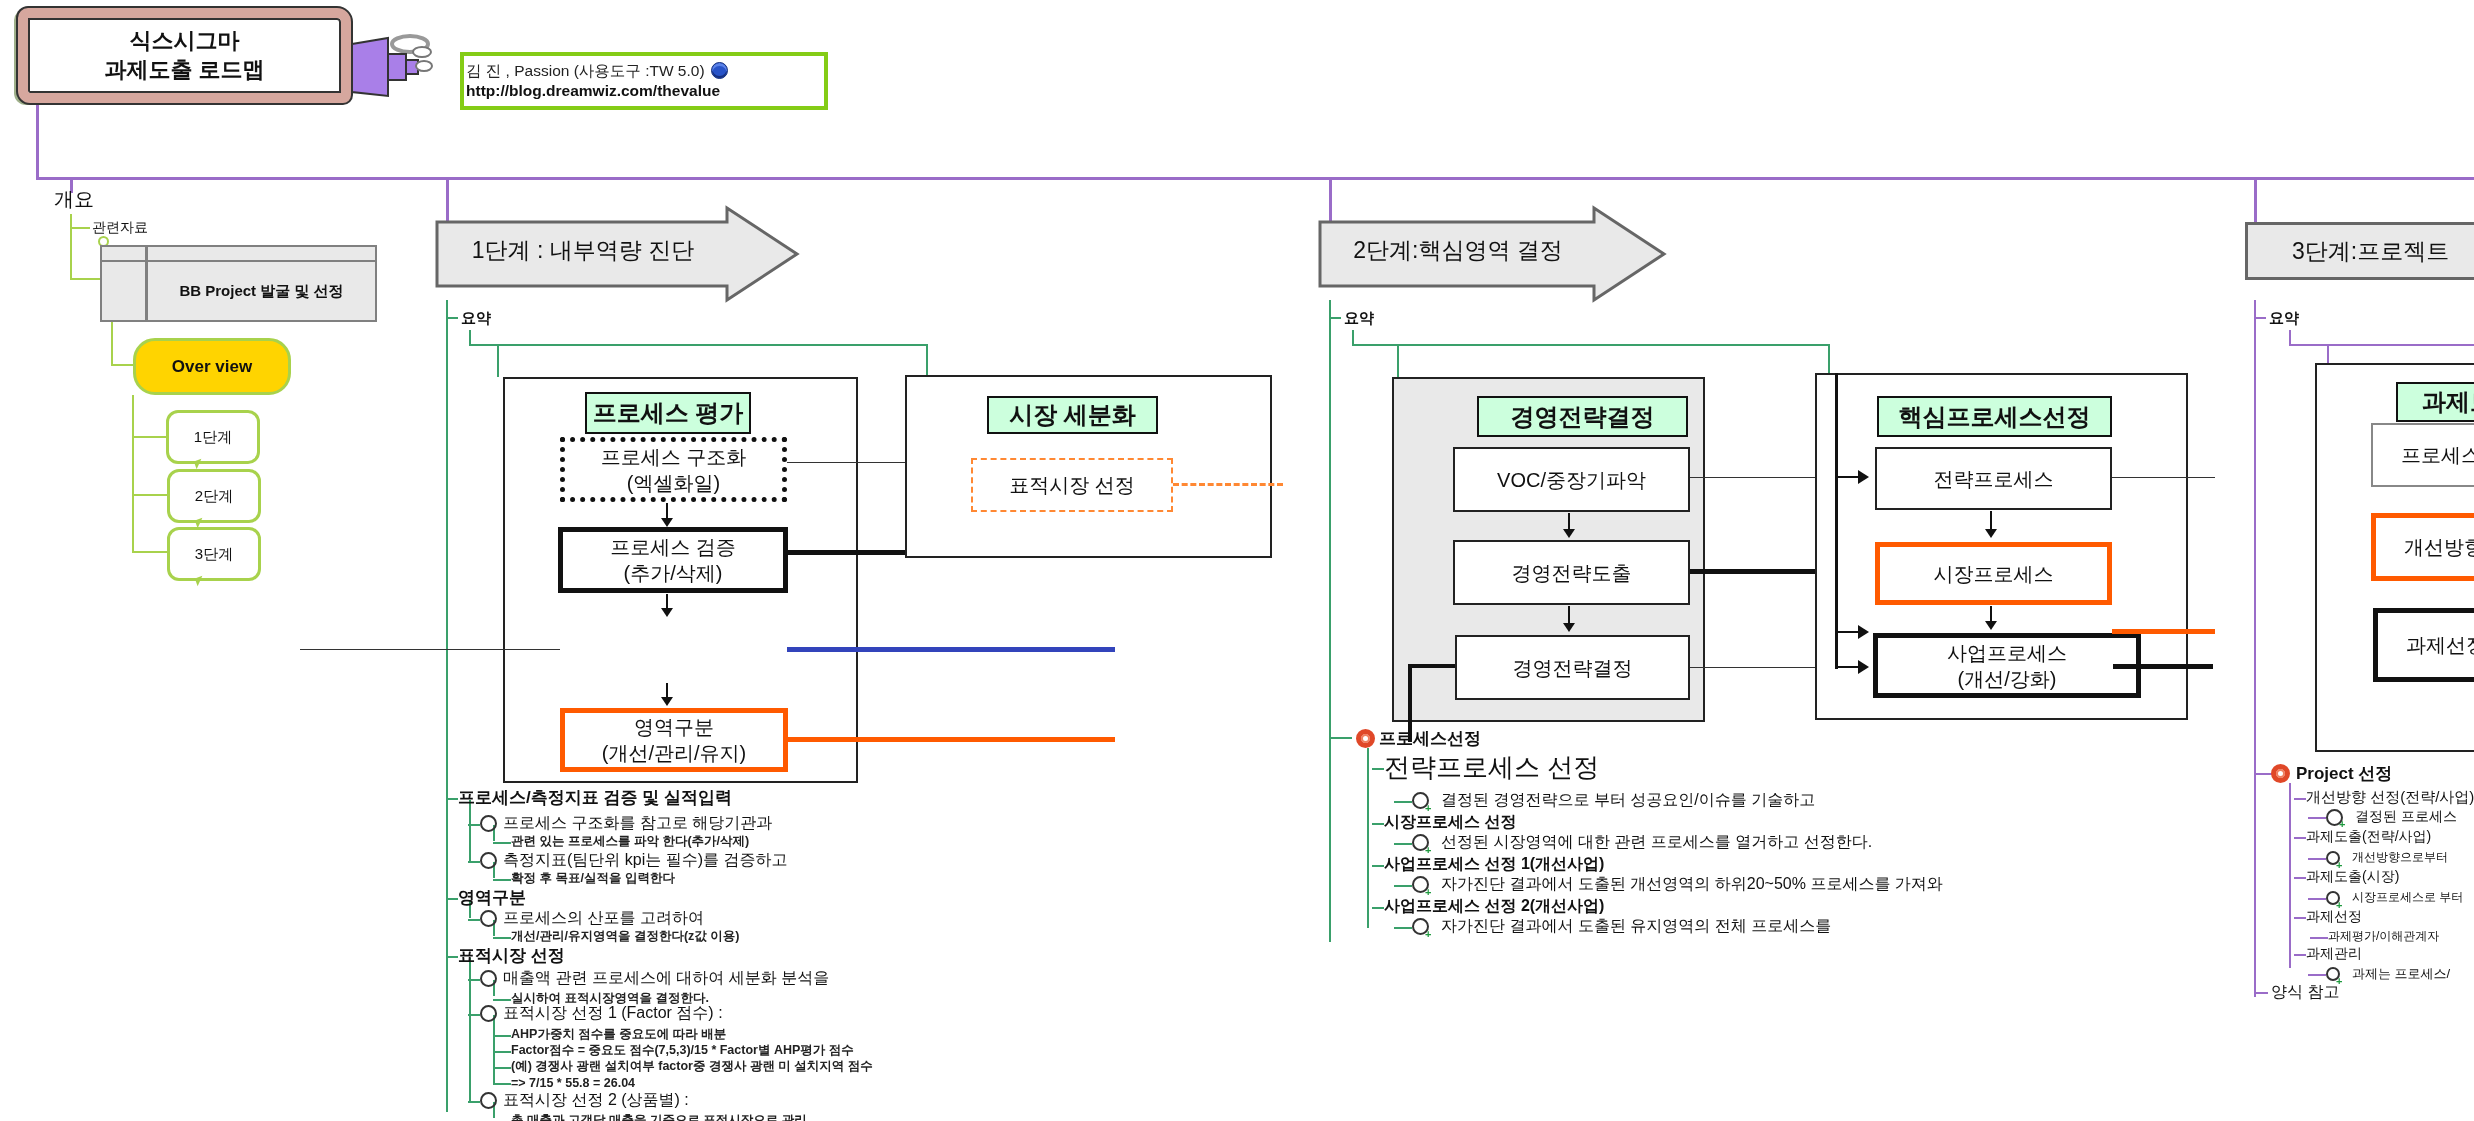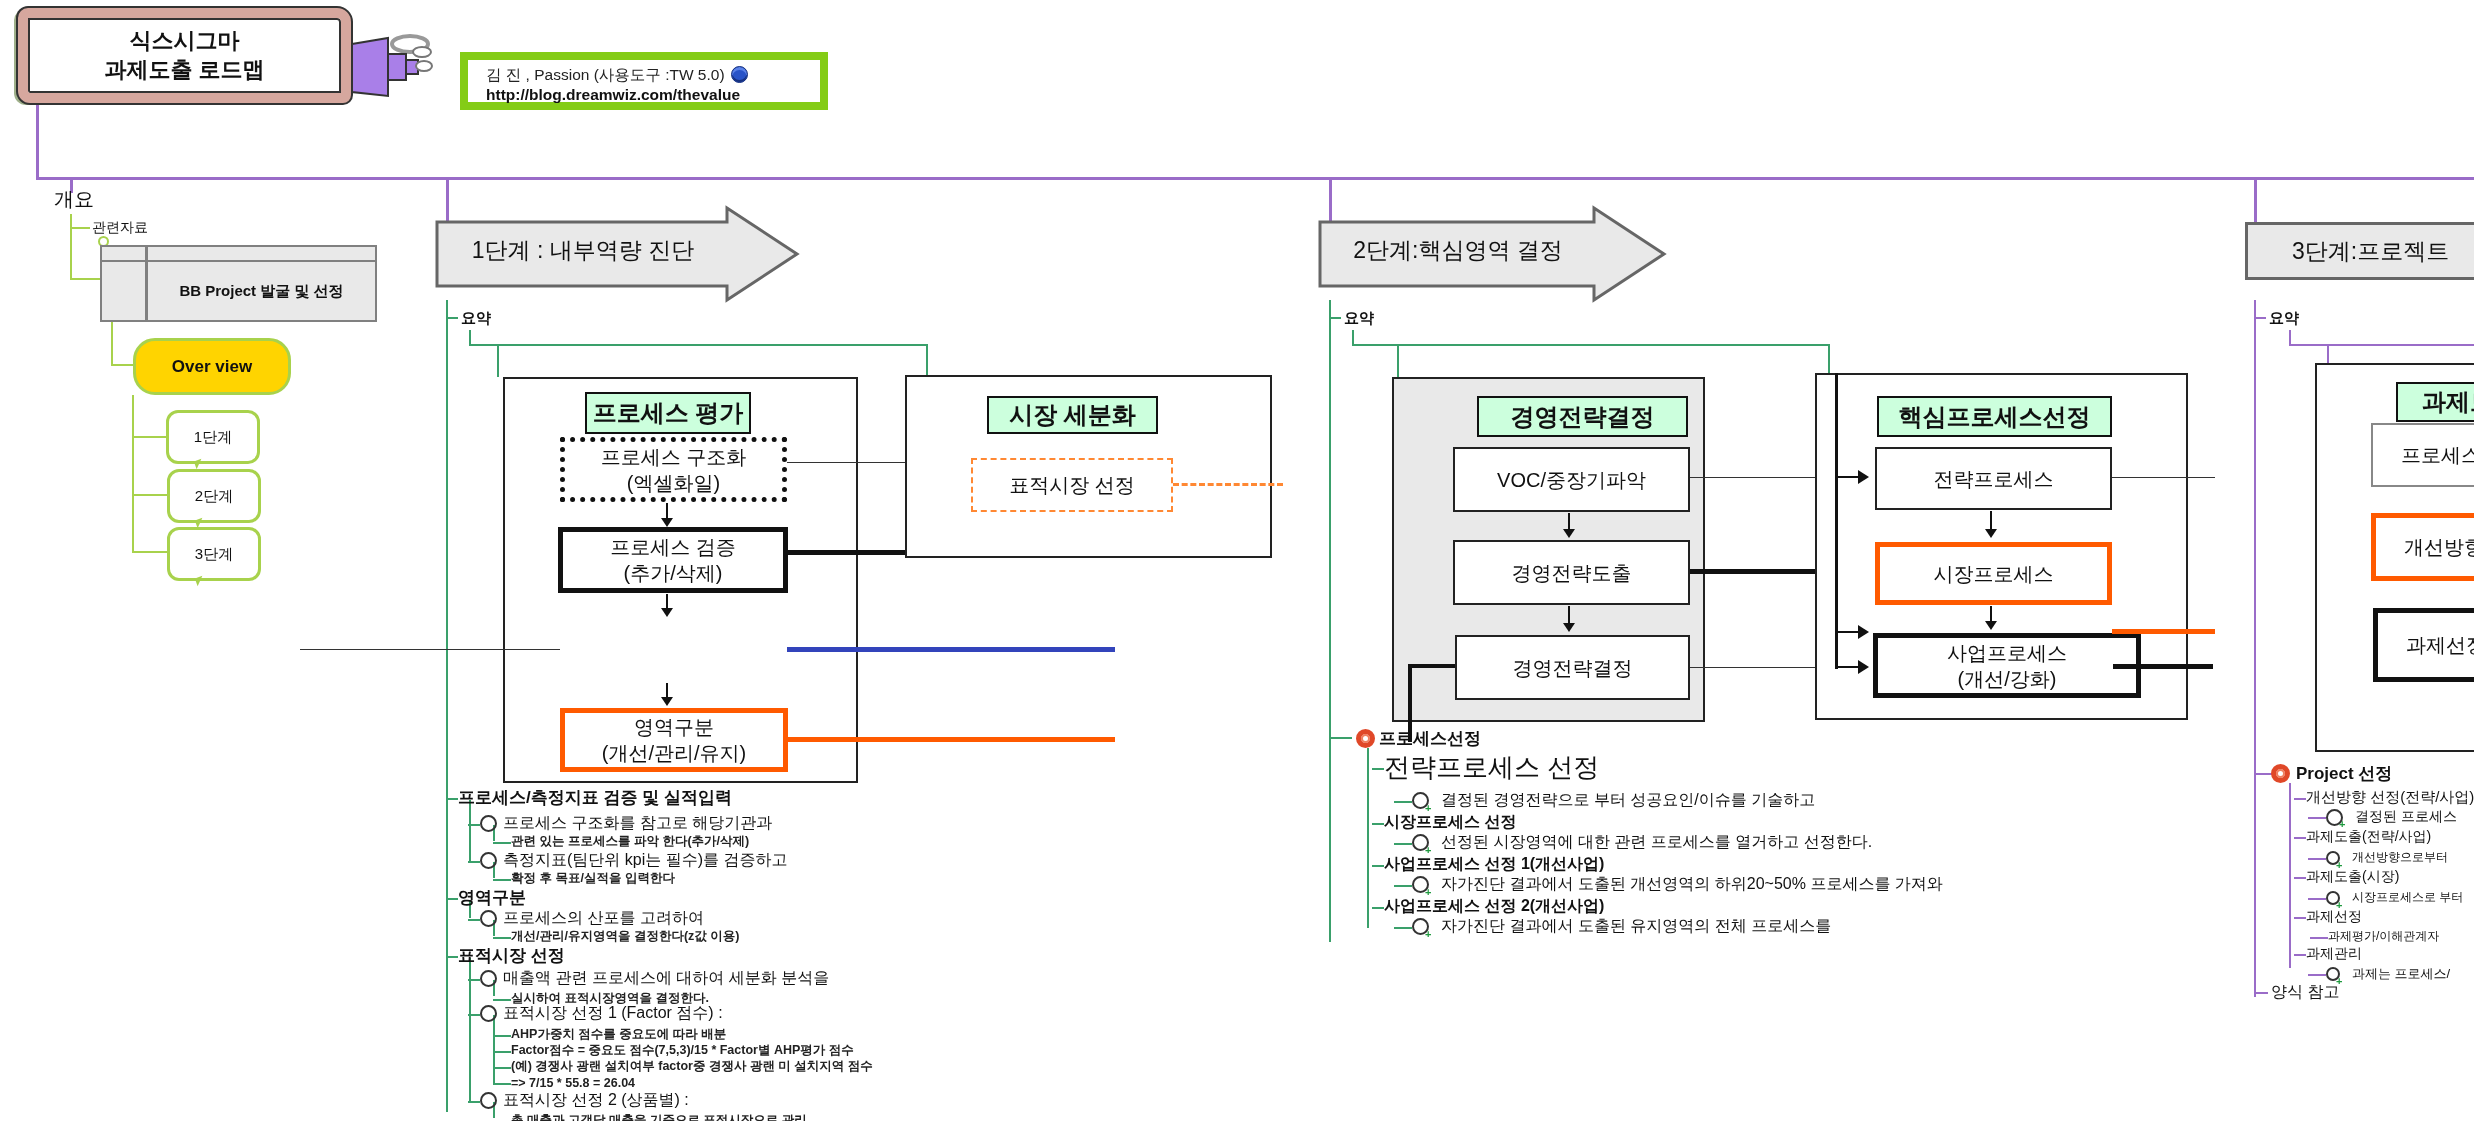--- a/index.html
+++ b/index.html
@@ -32,21 +32,21 @@
   .orgbd{border:5px solid #ff5a00;}
   .graybd{border:2px solid #888;}
   .dashedbd{border:2px dashed #ff8833;}
   .leftpad{align-items:flex-start;padding-left:28px;}
   
   .title-box{position:absolute;left:18px;top:8px;width:333px;height:95px;box-sizing:border-box;
      border:10px solid #d6a79e;border-radius:10px 14px 8px 12px;box-shadow:0 0 0 2px #333, inset 0 0 0 2px #333, -4px 2px 0 #9fb08a;
      display:flex;flex-direction:column;align-items:center;justify-content:center;background:#fff;
      font-size:22px;font-weight:700;line-height:1.3;}
   .author-box{position:absolute;left:460px;top:52px;width:368px;height:58px;box-sizing:border-box;
-     border:8px solid #84cc16;background:#fff;padding:5px 18px;font-size:15.5px;}
+     border:4px solid #84cc16;background:#fff;padding:5px 2px;font-size:15.5px;}
   .author-box .al1{font-weight:500;color:#222;white-space:nowrap;}
   .author-box .al2{font-weight:700;color:#111;}
   .globe{display:inline-block;width:15px;height:15px;border-radius:50%;background:#2853c8;border:1px solid #16307e;
      box-shadow:inset 0 3px 0 #5b82e8, inset 0 -2px 0 #16307e;vertical-align:-3px;margin-left:6px;}
   
   .banner-text{position:absolute;display:flex;align-items:center;justify-content:center;font-size:23px;font-weight:500;}
   .banner3{position:absolute;box-sizing:border-box;background:#e9e9e9;border:3px solid #666;display:flex;align-items:center;font-size:23px;font-weight:500;}
   
   .txt{position:absolute;white-space:nowrap;}
   .bbbox{position:absolute;left:100px;top:245px;width:277px;height:77px;box-sizing:border-box;background:#e9e9e9;border:2px solid #808080;}

